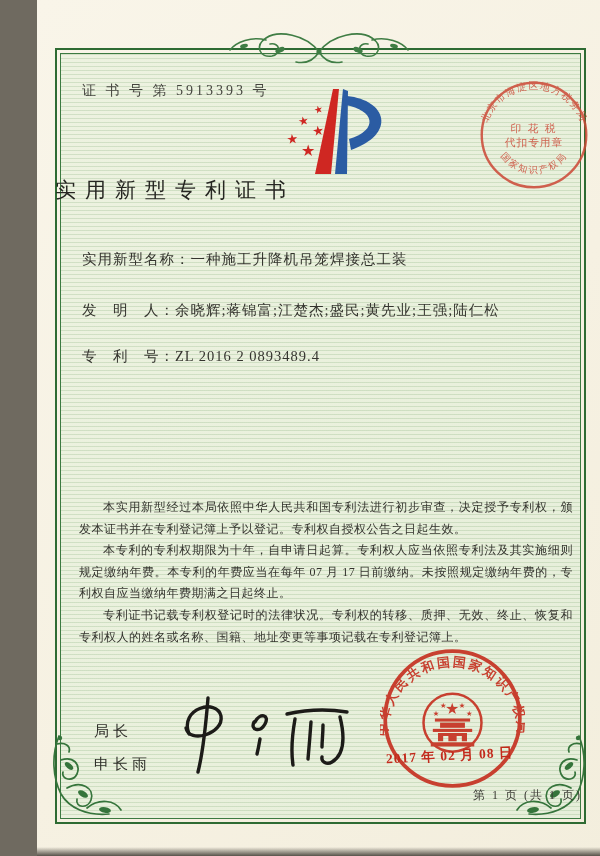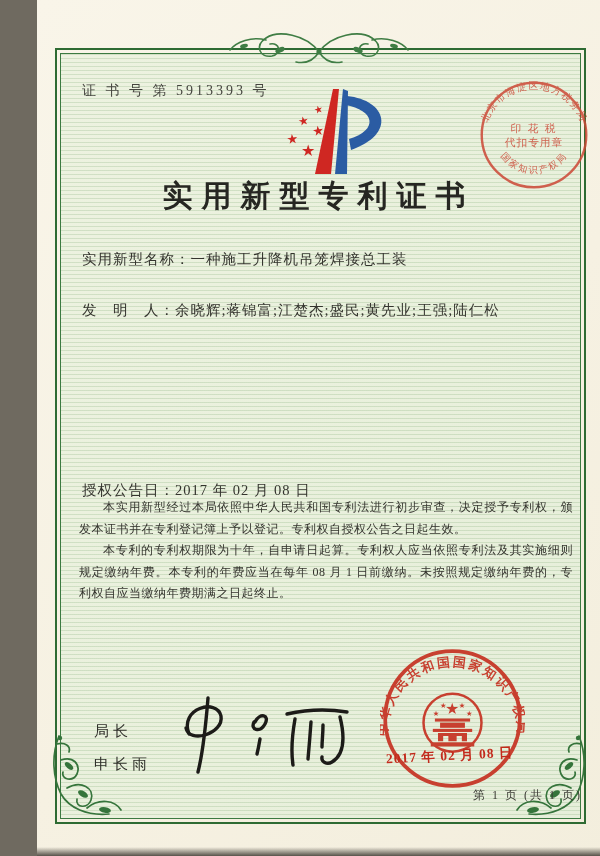--- a/index.html
+++ b/index.html
@@ -17,21 +17,21 @@
   .frame-outer{position:absolute;left:18px;top:48px;width:527px;height:772px;
     border:2px solid #2e6b33;}
   .frame-inner{position:absolute;left:3px;top:3px;right:3px;bottom:3px;
     border:1px solid #3c7a41;
     background:
       repeating-linear-gradient(to bottom, rgba(110,160,100,.22) 0px, rgba(110,160,100,.22) 1px, rgba(255,255,255,0) 1px, rgba(255,255,255,0) 4px),
       linear-gradient(120deg,#edf2e0 0%,#e9f0dc 60%,#e6eeda 100%);}
 
   .abs{position:absolute;}
   .cert-no{left:45px;top:82px;font-size:14px;color:#45453f;letter-spacing:3px;}
-  .title{left:18px;top:176px;width:527px;text-align:center;font-size:30px;font-weight:bold;
+  .title{left:18px;top:176px;width:527px;text-align:left;font-size:21px;font-weight:normal;
     color:#262622;letter-spacing:9px;}
   .field{left:45px;width:480px;font-size:14.5px;color:#34342e;letter-spacing:1px;white-space:nowrap;}
   .f0{top:250px}.f1{top:301px}.f2{top:347px}.f3{top:391px}.f4{top:436px}.f5{top:481px}
   .body-text{left:42px;top:497px;width:494px;font-size:12px;line-height:21.6px;
     color:#33332d;text-align:justify;}
   .body-text p{margin:0;text-indent:2em;letter-spacing:.5px;}
   .signer{left:57px;font-size:15px;color:#2e2e29;letter-spacing:4px;}
   .s-title{top:722px}.s-name{top:755px}
   .seal-date{left:349px;top:747px;font-size:13.5px;color:#c32a1c;letter-spacing:1px;
     transform:rotate(-3deg);font-weight:bold;white-space:nowrap;}
@@ -132,27 +132,28 @@
   </svg>
 
   <div class="abs title">实用新型专利证书</div>
 
   <div class="abs field f0">
     <span>实用新型名称：</span><span>一种施工升降机吊笼焊接总工装</span>
   </div>
   <div class="abs field f1">
     <span>发　明　人：</span><span>余晓辉;蒋锦富;江楚杰;盛民;黄先业;王强;陆仁松</span>
   </div>
-  <div class="abs field f5">
-    <span>授权公告日：</span><span>2017 年 02 月 08 日</span>
+  <div class="abs field f2">
+    <span>专　利　号：</span><span>ZL 2016 2 0893489.4</span>
   </div>
 
   <div class="abs body-text">
     <p>本实用新型经过本局依照中华人民共和国专利法进行初步审查，决定授予专利权，颁发本证书并在专利登记簿上予以登记。专利权自授权公告之日起生效。</p>
-    <p>本专利的专利权期限为十年，自申请日起算。专利权人应当依照专利法及其实施细则规定缴纳年费。本专利的年费应当在每年 08 月 1 日前缴纳。未按照规定缴纳年费的，专利权自应当缴纳年费期满之日起终止。</p>
+    <p>本专利的专利权期限为十年，自申请日起算。专利权人应当依照专利法及其实施细则规定缴纳年费。本专利的年费应当在每年 07 月 17 日前缴纳。未按照规定缴纳年费的，专利权自应当缴纳年费期满之日起终止。</p>
+    <p>专利证书记载专利权登记时的法律状况。专利权的转移、质押、无效、终止、恢复和专利权人的姓名或名称、国籍、地址变更等事项记载在专利登记簿上。</p>
   </div>
 
   <div class="abs signer s-title">局长</div>
   <div class="abs signer s-name">申长雨</div>
 
   <svg class="abs" style="left:122px;top:692px" width="200" height="90" viewBox="0 0 200 90">
     <g fill="none" stroke="#1c1b18" stroke-width="3.4" stroke-linecap="round" stroke-linejoin="round">
       <path d="M30,42 C 20,16 58,6 62,24 C 65,42 30,52 27,36"></path>
       <path d="M49,6 C 47,30 45,56 39,80"></path>
       <path d="M96,30 C 101,20 111,23 106,32 C 101,41 91,38 95,30"></path>

